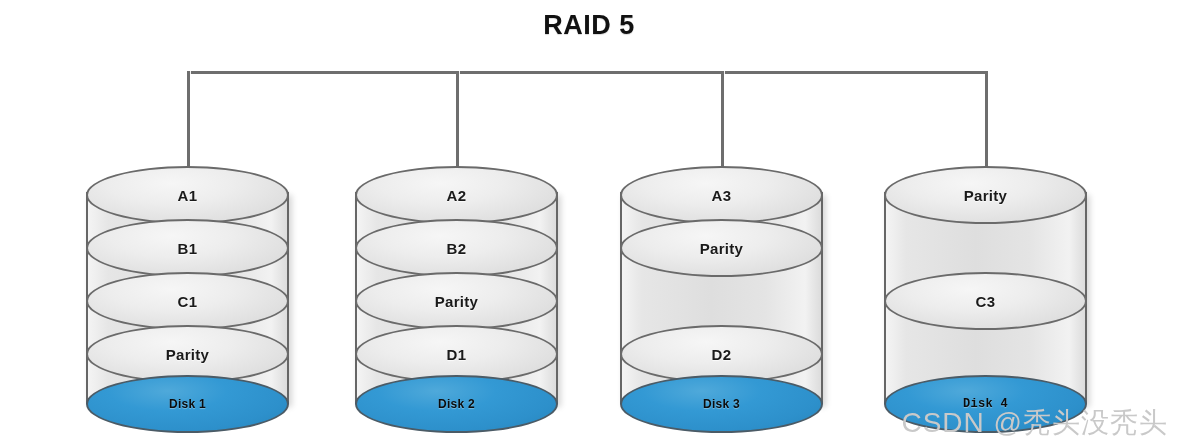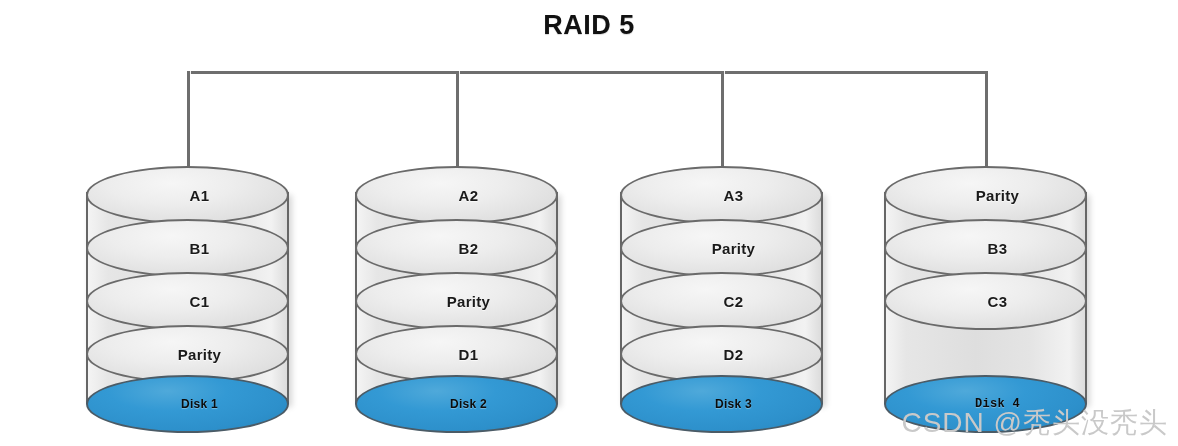--- a/index.html
+++ b/index.html
@@ -91,21 +91,21 @@
     width: 203px;
     height: 58px;
     box-sizing: border-box;
     border-radius: 50%;
     border: 2px solid #6a6a6a;
     background: radial-gradient(ellipse at 42% 28%,
         #f6f6f6 0%, #ededed 38%, #e2e2e2 68%, #d6d6d6 100%);
   }
   .band .lbl {
     position: absolute;
-    left: 12px;
+    left: 0;
     top: 0;
     width: 203px;
     height: 58px;
     display: flex;
     align-items: center;
     justify-content: center;
     font-size: 15px;
     font-weight: bold;
     color: #1a1a1a;
     text-shadow: 0 1px 1px rgba(255,255,255,0.8);
@@ -197,46 +197,38 @@
   <div class="cylinder" style="left:620px;">
     <div class="cyl-body"></div>
     <div class="band" style="top:0px;">
       <div class="ell"></div>
       <div class="lbl">A3</div>
     </div>
     <div class="band" style="top:53px;">
       <div class="ell"></div>
       <div class="lbl">Parity</div>
     </div>
+    <div class="band" style="top:159px;">
+      <div class="ell"></div>
+      <div class="lbl">D2</div>
+    </div>
+    <div class="band disk" style="top:209px;">
+      <div class="ell"></div>
+      <div class="lbl">Disk  3</div>
+    </div>
+  </div>
+
+  <div class="cylinder" style="left:884px;">
+    <div class="cyl-body"></div>
+    <div class="band" style="top:0px;">
+      <div class="ell"></div>
+      <div class="lbl">Parity</div>
+    </div>
     <div class="band" style="top:106px;">
       <div class="ell"></div>
-      <div class="lbl">C2</div>
-    </div>
-    <div class="band" style="top:159px;">
-      <div class="ell"></div>
-      <div class="lbl">D2</div>
-    </div>
-    <div class="band disk" style="top:209px;">
-      <div class="ell"></div>
-      <div class="lbl">Disk  3</div>
-    </div>
-  </div>
-
-  <div class="cylinder" style="left:884px;">
-    <div class="cyl-body"></div>
-    <div class="band" style="top:0px;">
-      <div class="ell"></div>
-      <div class="lbl">Parity</div>
-    </div>
-    <div class="band" style="top:53px;">
-      <div class="ell"></div>
-      <div class="lbl">B3</div>
-    </div>
-    <div class="band" style="top:106px;">
-      <div class="ell"></div>
       <div class="lbl">C3</div>
     </div>
     <div class="band disk" style="top:209px;font-family:Liberation Mono, monospace;">
       <div class="ell"></div>
       <div class="lbl">Disk  4</div>
     </div>
   </div>
 
   <div class="watermark">CSDN @秃头没秃头</div>
 

